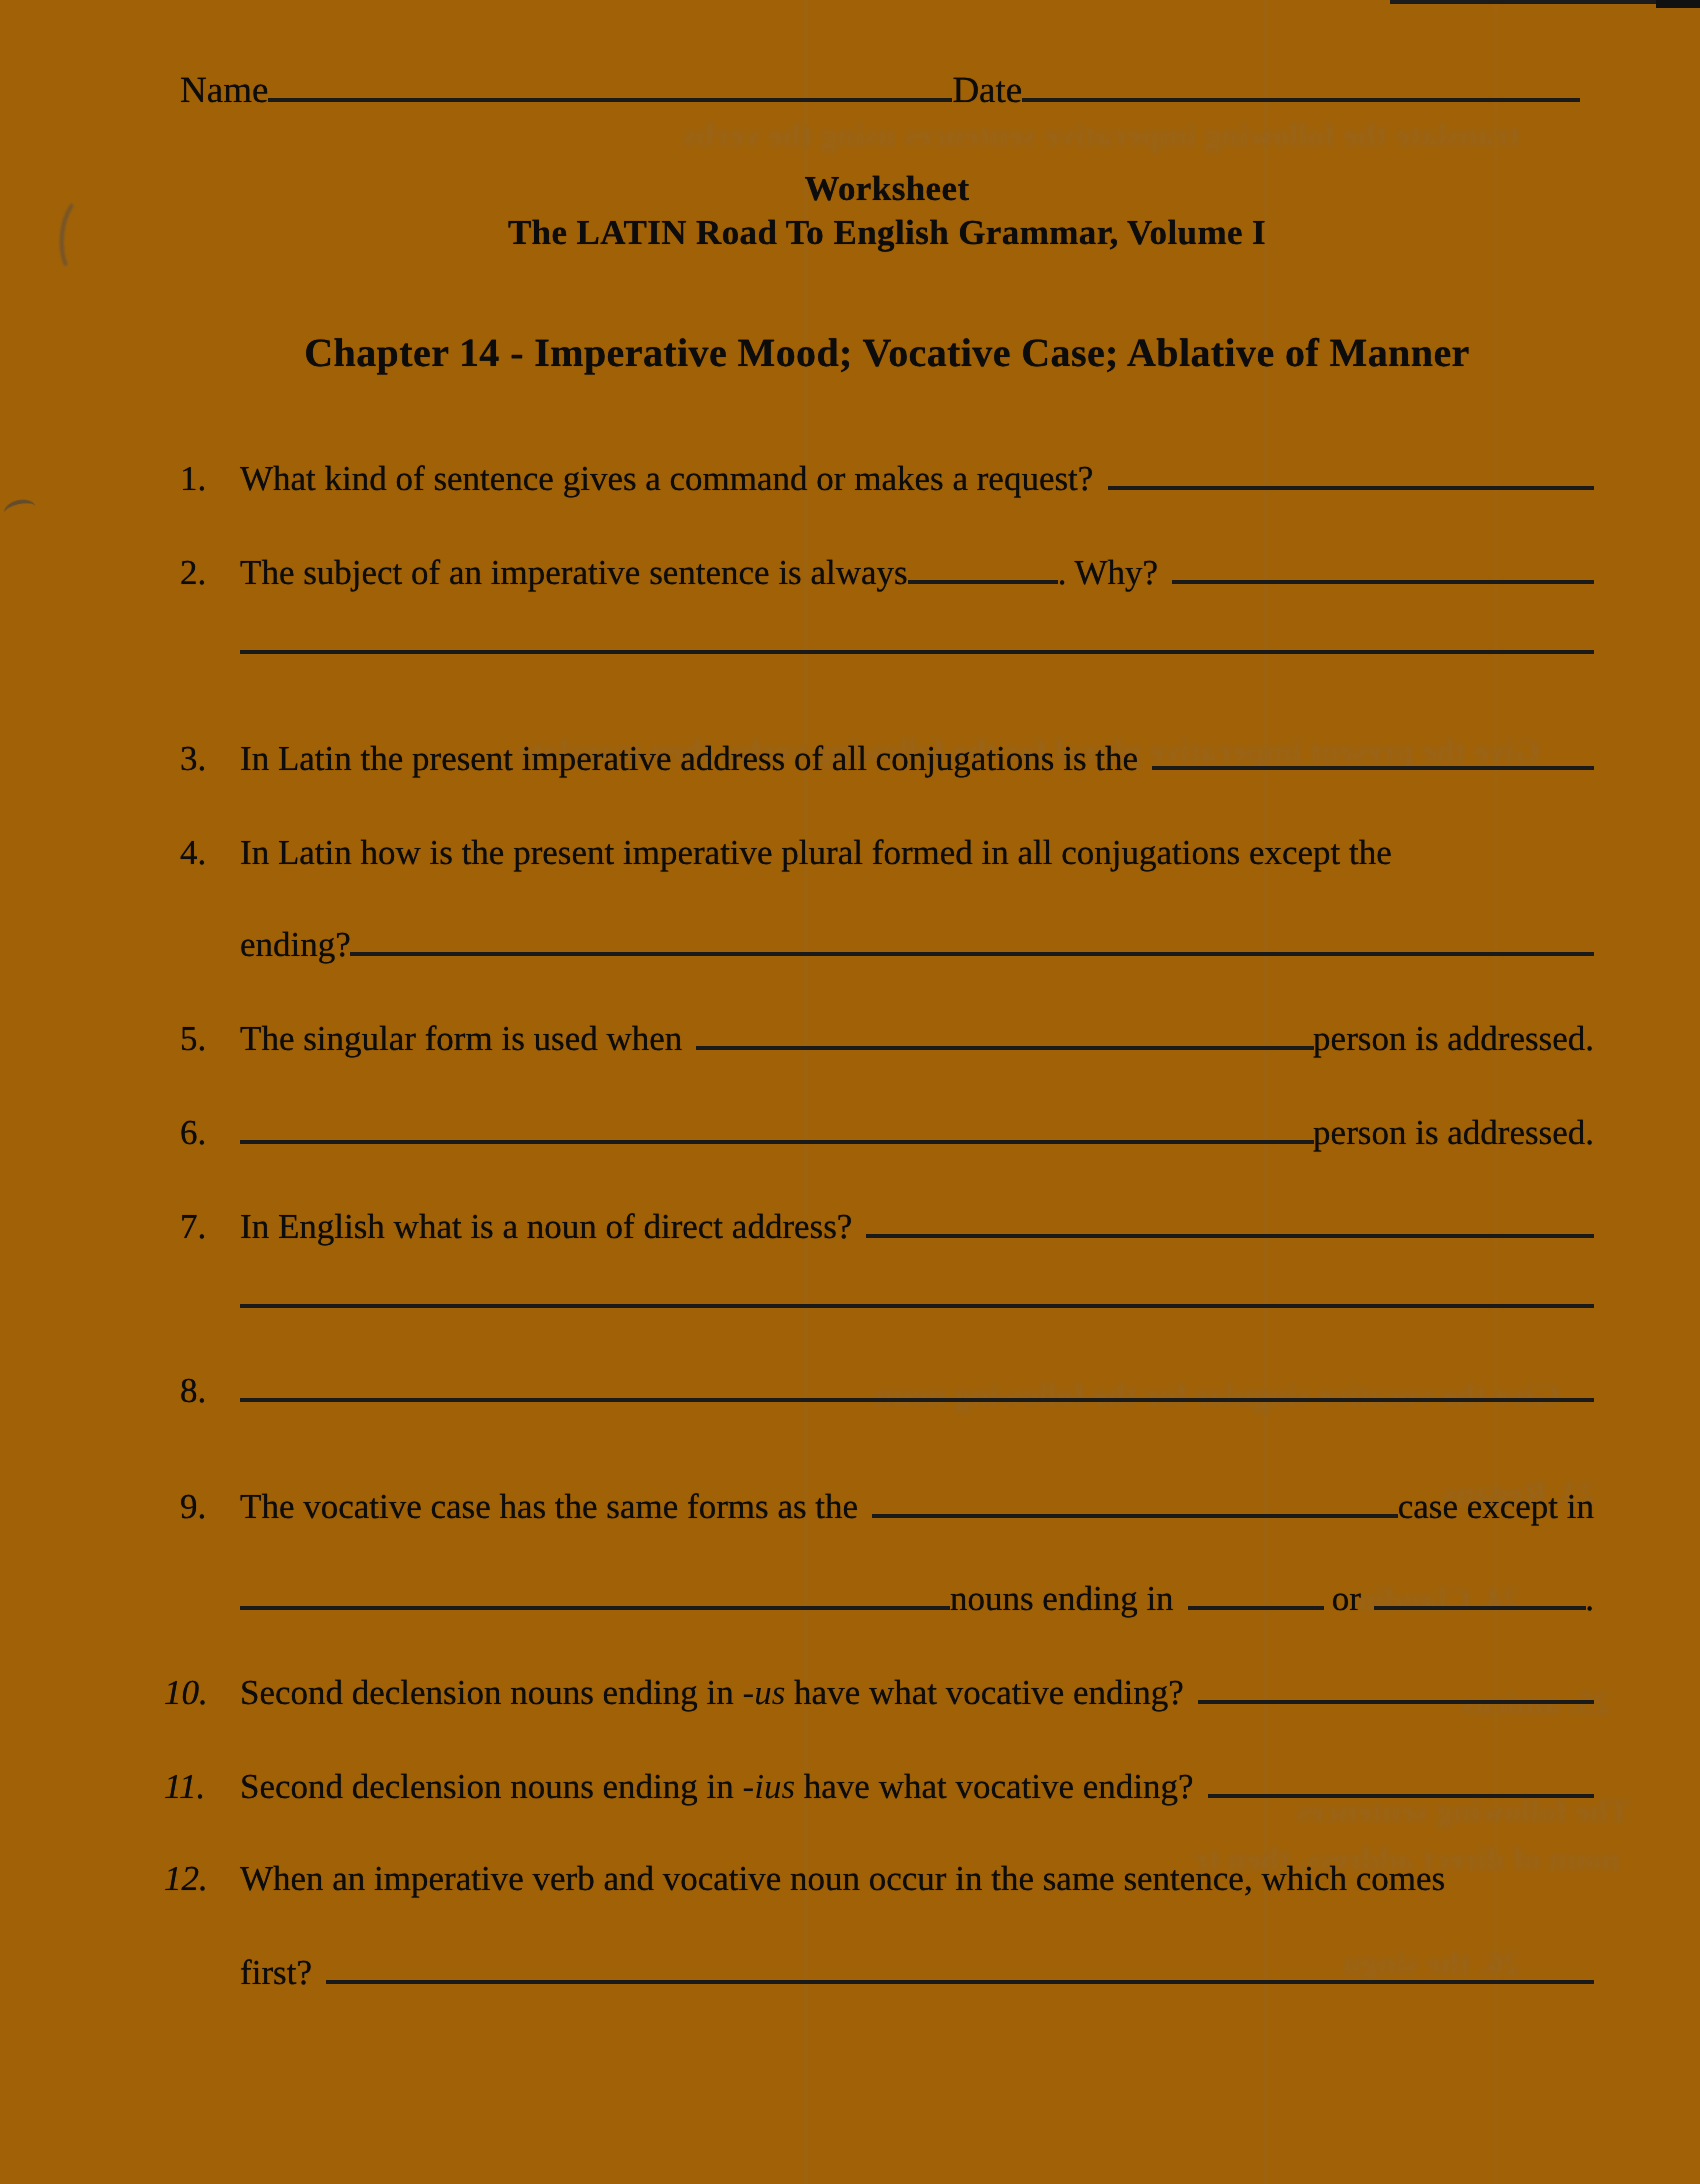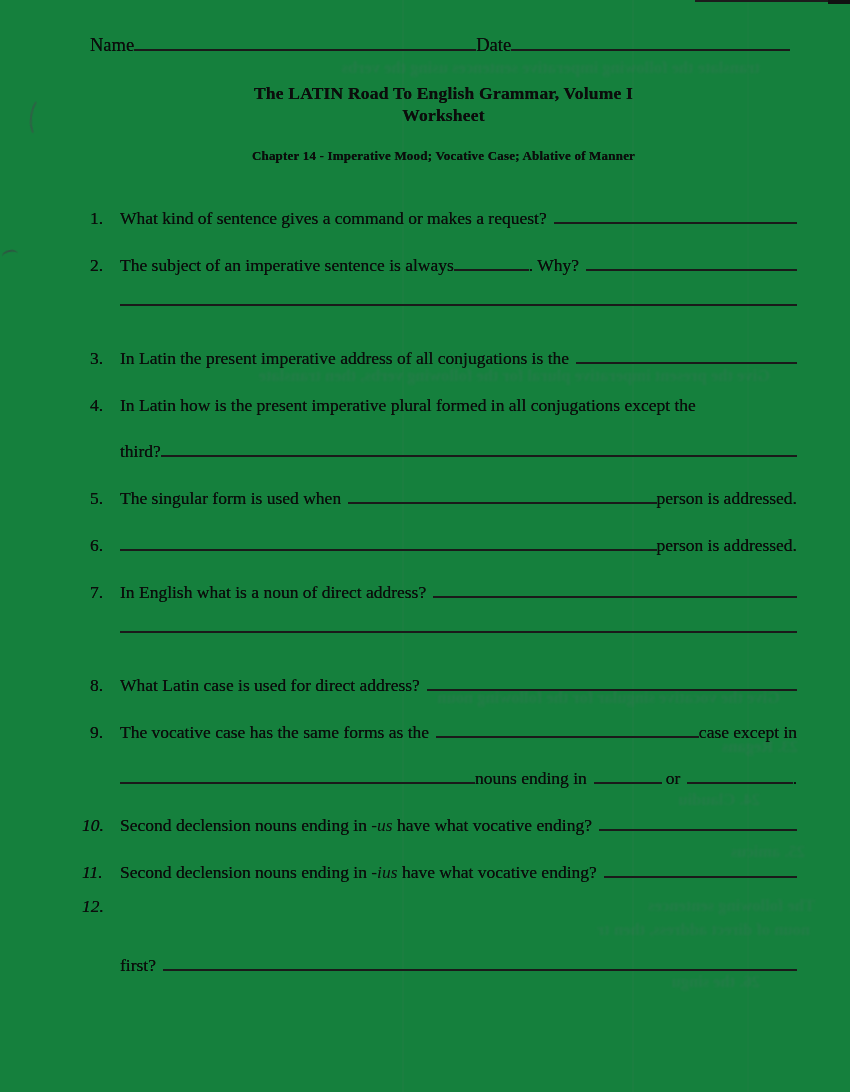--- a/index.html
+++ b/index.html
@@ -3,21 +3,21 @@
 <meta charset="utf-8">
 <style>
   html,body{margin:0;padding:0;}
   body{
     width:850px;height:1092px;
     background:#e9e9e7;
     font-family:"Liberation Serif", serif;
   }
   .page{
     position:relative;width:850px;height:1092px;
-    background:#15803d;
+    background:#a16207;
     overflow:hidden;
     color:#0c0c0c;
   }
   
   .vband{position:absolute;top:0;bottom:0;width:2px;background:rgba(110,110,118,.07);}
   .vband.b1{left:402px;}
   .vband.b2{left:632px;}
   .vband.b3{left:747px;background:rgba(110,110,118,.05);}
   
   .edge-top{position:absolute;top:0;right:0;width:155px;height:2px;background:#1c1c1c;}
@@ -35,21 +35,21 @@
     color:#6b6b7a;opacity:.17;filter:blur(1.1px);
     font-weight:bold;font-size:16.5px;white-space:nowrap;overflow:hidden;
   }
   
   .content{position:absolute;left:0;top:0;right:0;padding:34px 53px 0 90px;}
   .header-row{display:flex;align-items:baseline;font-size:18.5px;}
   .blank{border-bottom:2px solid #1a1a1a;height:15px;}
   .fill{flex:1;}
   .name-blank{width:342px;}
   .title{margin-top:26px;text-align:center;font-weight:bold;font-size:17.5px;line-height:22px;letter-spacing:.2px;}
-  .chapter{margin-top:20px;text-align:center;font-weight:bold;font-size:13px;letter-spacing:.2px;line-height:20px;}
+  .chapter{margin-top:40px;text-align:center;font-weight:bold;font-size:20px;letter-spacing:.2px;line-height:20px;}
   .questions{margin-top:30px;}
   .q-row{display:flex;align-items:baseline;font-size:17.5px;line-height:21px;height:21px;margin-bottom:25.7px;}
   .q-num{width:30px;flex:none;}
   .two-digit .q-num{width:38px;margin-left:-8px;font-style:italic;}
   .q-text{white-space:pre;margin-top:12px;}
   .gap{padding-right:7px;}
   .it{font-style:italic;white-space:pre;}
   .q-text,.q-num,.label,.title,.chapter{text-shadow:0 0 .4px rgba(0,0,0,.8);}
 </style>
 </head>
@@ -78,22 +78,22 @@
   <div class="content">
 
     <div class="header-row">
       <span class="label">Name</span>
       <span class="blank name-blank"></span>
       <span class="label">Date</span>
       <span class="blank fill" style="margin-right:7px;"></span>
     </div>
 
     <div class="title">
+      <div>Worksheet</div>
       <div>The LATIN Road To English Grammar, Volume I</div>
-      <div>Worksheet</div>
     </div>
 
     <div class="chapter">Chapter 14 - Imperative Mood; Vocative Case; Ablative of Manner</div>
 
     <div class="questions">
 
       <div class="q-row">
         <span class="q-num">1.</span>
         <span class="q-text gap">What kind of sentence gives a command or makes a request?</span>
         <span class="blank fill"></span>
@@ -117,21 +117,21 @@
         <span class="q-text gap">In Latin the present imperative address of all conjugations is the</span>
         <span class="blank fill"></span>
       </div>
 
       <div class="q-row">
         <span class="q-num">4.</span>
         <span class="q-text">In Latin how is the present imperative plural formed in all conjugations except the</span>
       </div>
       <div class="q-row">
         <span class="q-num"></span>
-        <span class="q-text">third?</span>
+        <span class="q-text">ending?</span>
         <span class="blank fill"></span>
       </div>
 
       <div class="q-row">
         <span class="q-num">5.</span>
         <span class="q-text gap">The singular form is used when</span>
         <span class="blank fill"></span>
         <span class="q-text">person is addressed.</span>
       </div>
 
@@ -146,21 +146,20 @@
         <span class="q-text gap">In English what is a noun of direct address?</span>
         <span class="blank fill"></span>
       </div>
       <div class="q-row">
         <span class="q-num"></span>
         <span class="blank fill"></span>
       </div>
 
       <div class="q-row">
         <span class="q-num">8.</span>
-        <span class="q-text gap">What Latin case is used for direct address?</span>
         <span class="blank fill"></span>
       </div>
 
       <div class="q-row">
         <span class="q-num">9.</span>
         <span class="q-text gap">The vocative case has the same forms as the</span>
         <span class="blank fill"></span>
         <span class="q-text">case except in</span>
       </div>
       <div class="q-row">
@@ -184,20 +183,21 @@
       <div class="q-row two-digit">
         <span class="q-num">11.</span>
         <span class="q-text">Second declension nouns ending in </span>
         <span class="it">-ius</span>
         <span class="q-text gap"> have what vocative ending?</span>
         <span class="blank fill"></span>
       </div>
 
       <div class="q-row two-digit">
         <span class="q-num">12.</span>
+        <span class="q-text">When an imperative verb and vocative noun occur in the same sentence, which comes</span>
       </div>
       <div class="q-row">
         <span class="q-num"></span>
         <span class="q-text gap">first?</span>
         <span class="blank fill"></span>
       </div>
 
     </div>
   </div>
 </div>

